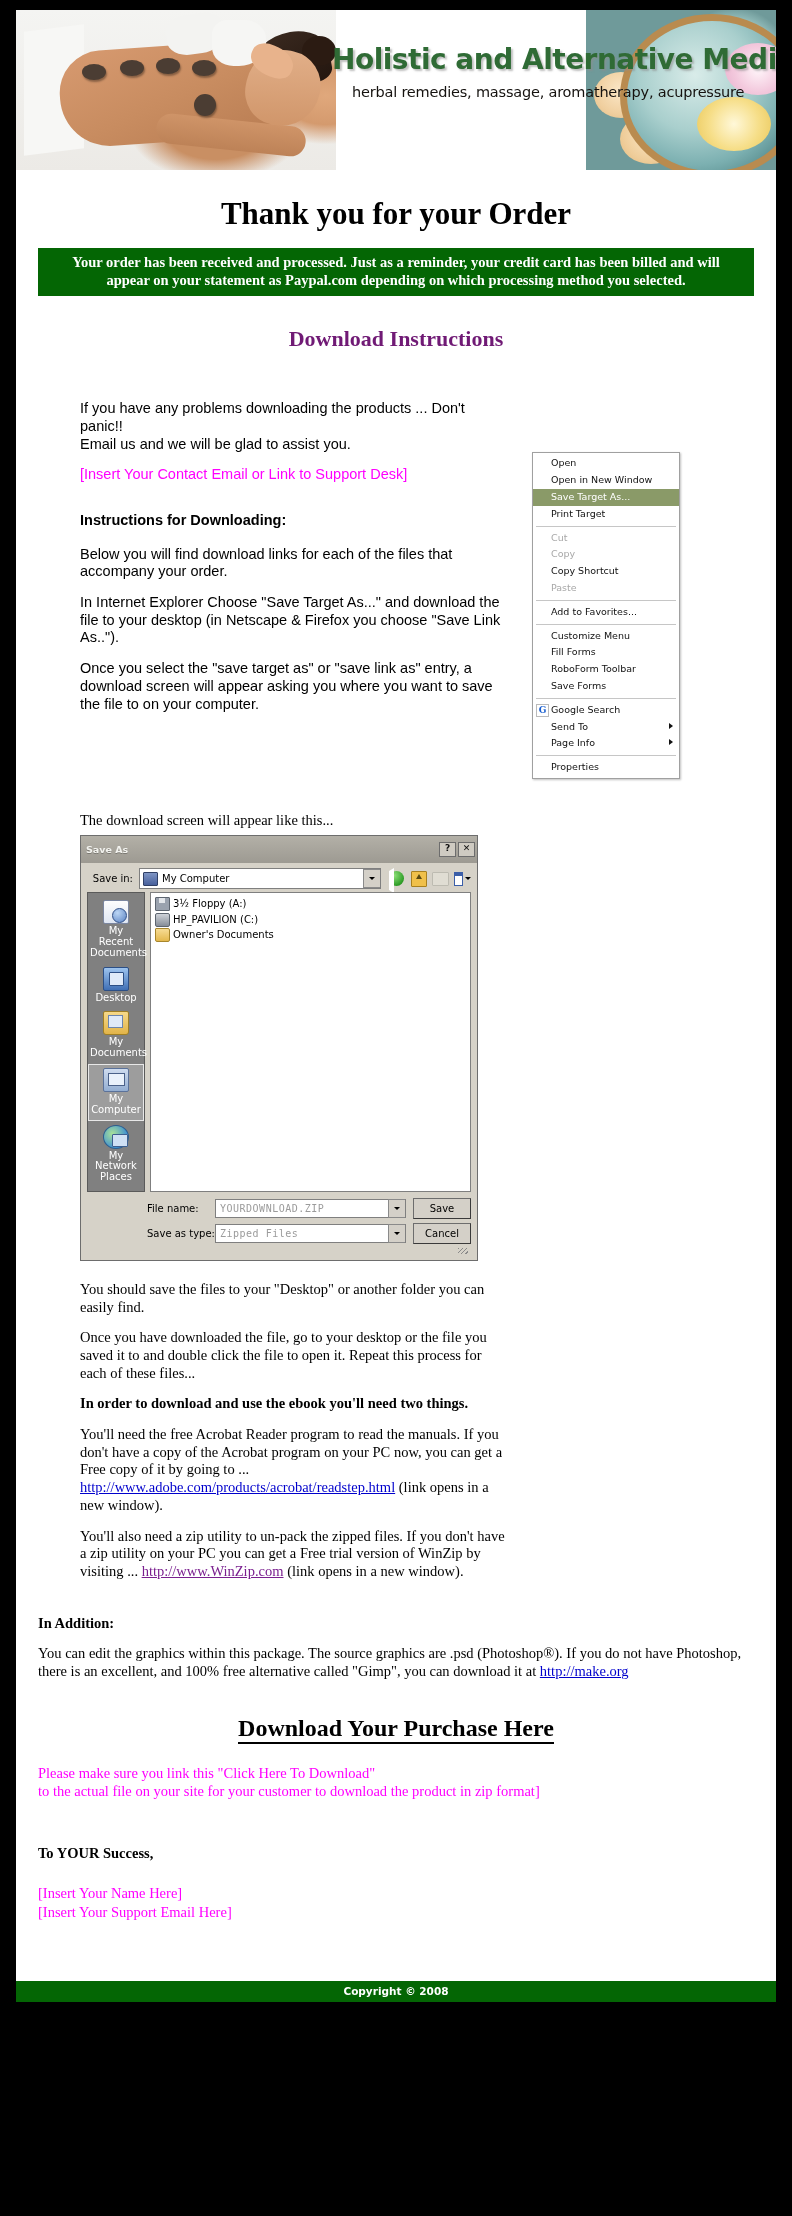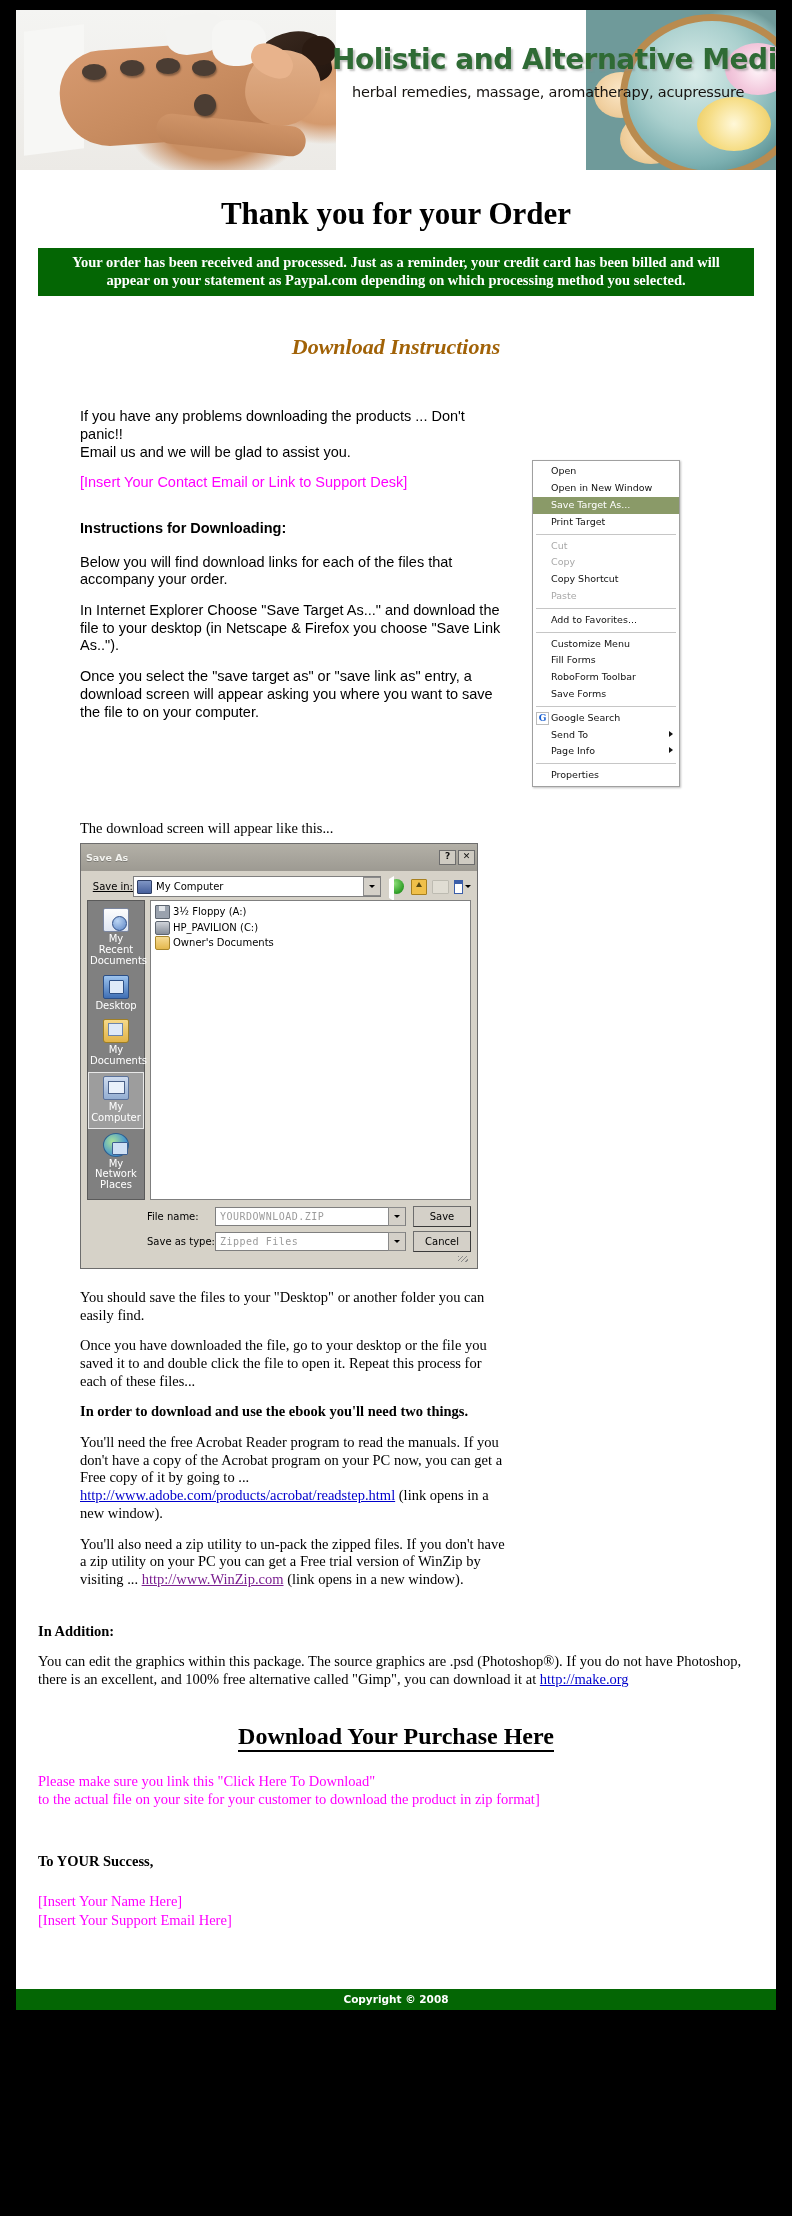--- a/index.html
+++ b/index.html
@@ -138,26 +138,25 @@
     padding:5px 12px 7px 12px;
     text-align:center;
     font-family:"Liberation Serif", serif;
     font-weight:bold;
     font-size:14.5px;
     line-height:1.25;
   }
 
   h2.dl-inst{
     text-align:center;
-    color:#a16207;
+    color:#701a75;
     font-family:"Liberation Serif", serif;
     font-weight:bold;
     font-size:22px;
-    margin:38px 0 0 0;
-    font-style:italic;
+    margin:30px 0 0 0;
   }
 
   .body-wrap{position:relative;padding:0 0 0 0;}
 
   .col-left{
     width:430px;
     margin-left:64px;
     padding-top:48px;
     font-family:Liberation Sans, sans-serif;
     font-size:14.5px;
@@ -222,21 +221,21 @@
   .sa-title-text{
     font-size:9.5px;font-weight:bold;color:#f2f2ee;flex:1;
     text-shadow:0 1px 0 rgba(0,0,0,.25);
   }
   .sa-btn{
     width:15px;height:13px;margin-left:2px;
     background:#cfcbc2;border:1px solid #6d6d6d;
     font-size:9px;line-height:11px;text-align:center;color:#111;font-weight:bold;
   }
   .sa-row{display:flex;align-items:center;padding:5px 6px 3px 6px;}
-  .sa-lbl{font-size:10px;color:#000;width:46px;text-align:right;text-decoration:underline;}
+  .sa-lbl{font-size:10px;color:#000;width:46px;text-align:right;margin-right:6px;}
   .sa-combo{
     flex:1;height:19px;background:#ffffff;border:1px solid #7f7f7f;
     display:flex;align-items:center;padding:0 0 0 3px;
   }
   .sa-combo .pcicon{
     width:13px;height:12px;margin-right:4px;
     background:linear-gradient(#7f95c4,#47609c);border:1px solid #2f3f66;border-radius:1px;
   }
   .sa-combo-text{font-size:10px;color:#000;flex:1;}
   .sa-arrow{

